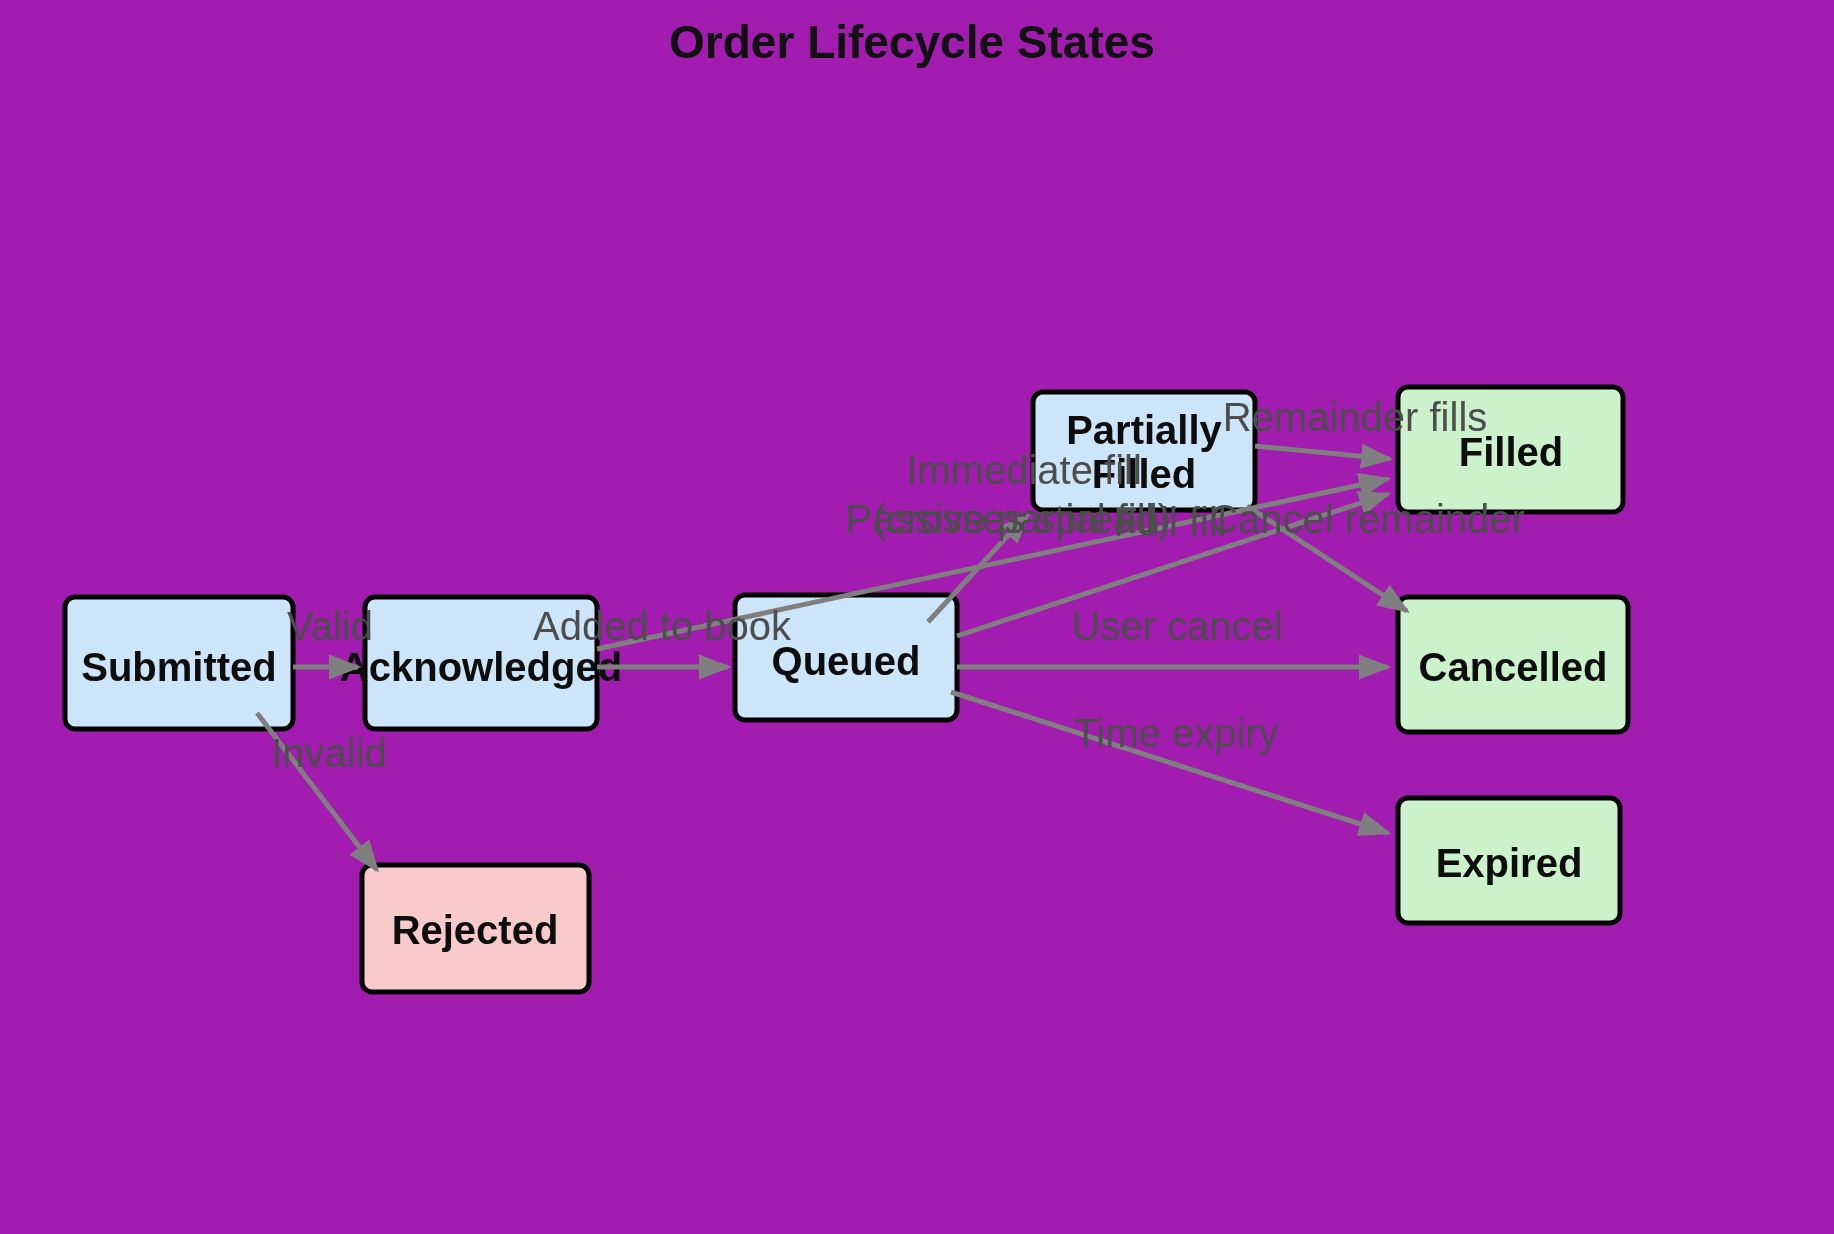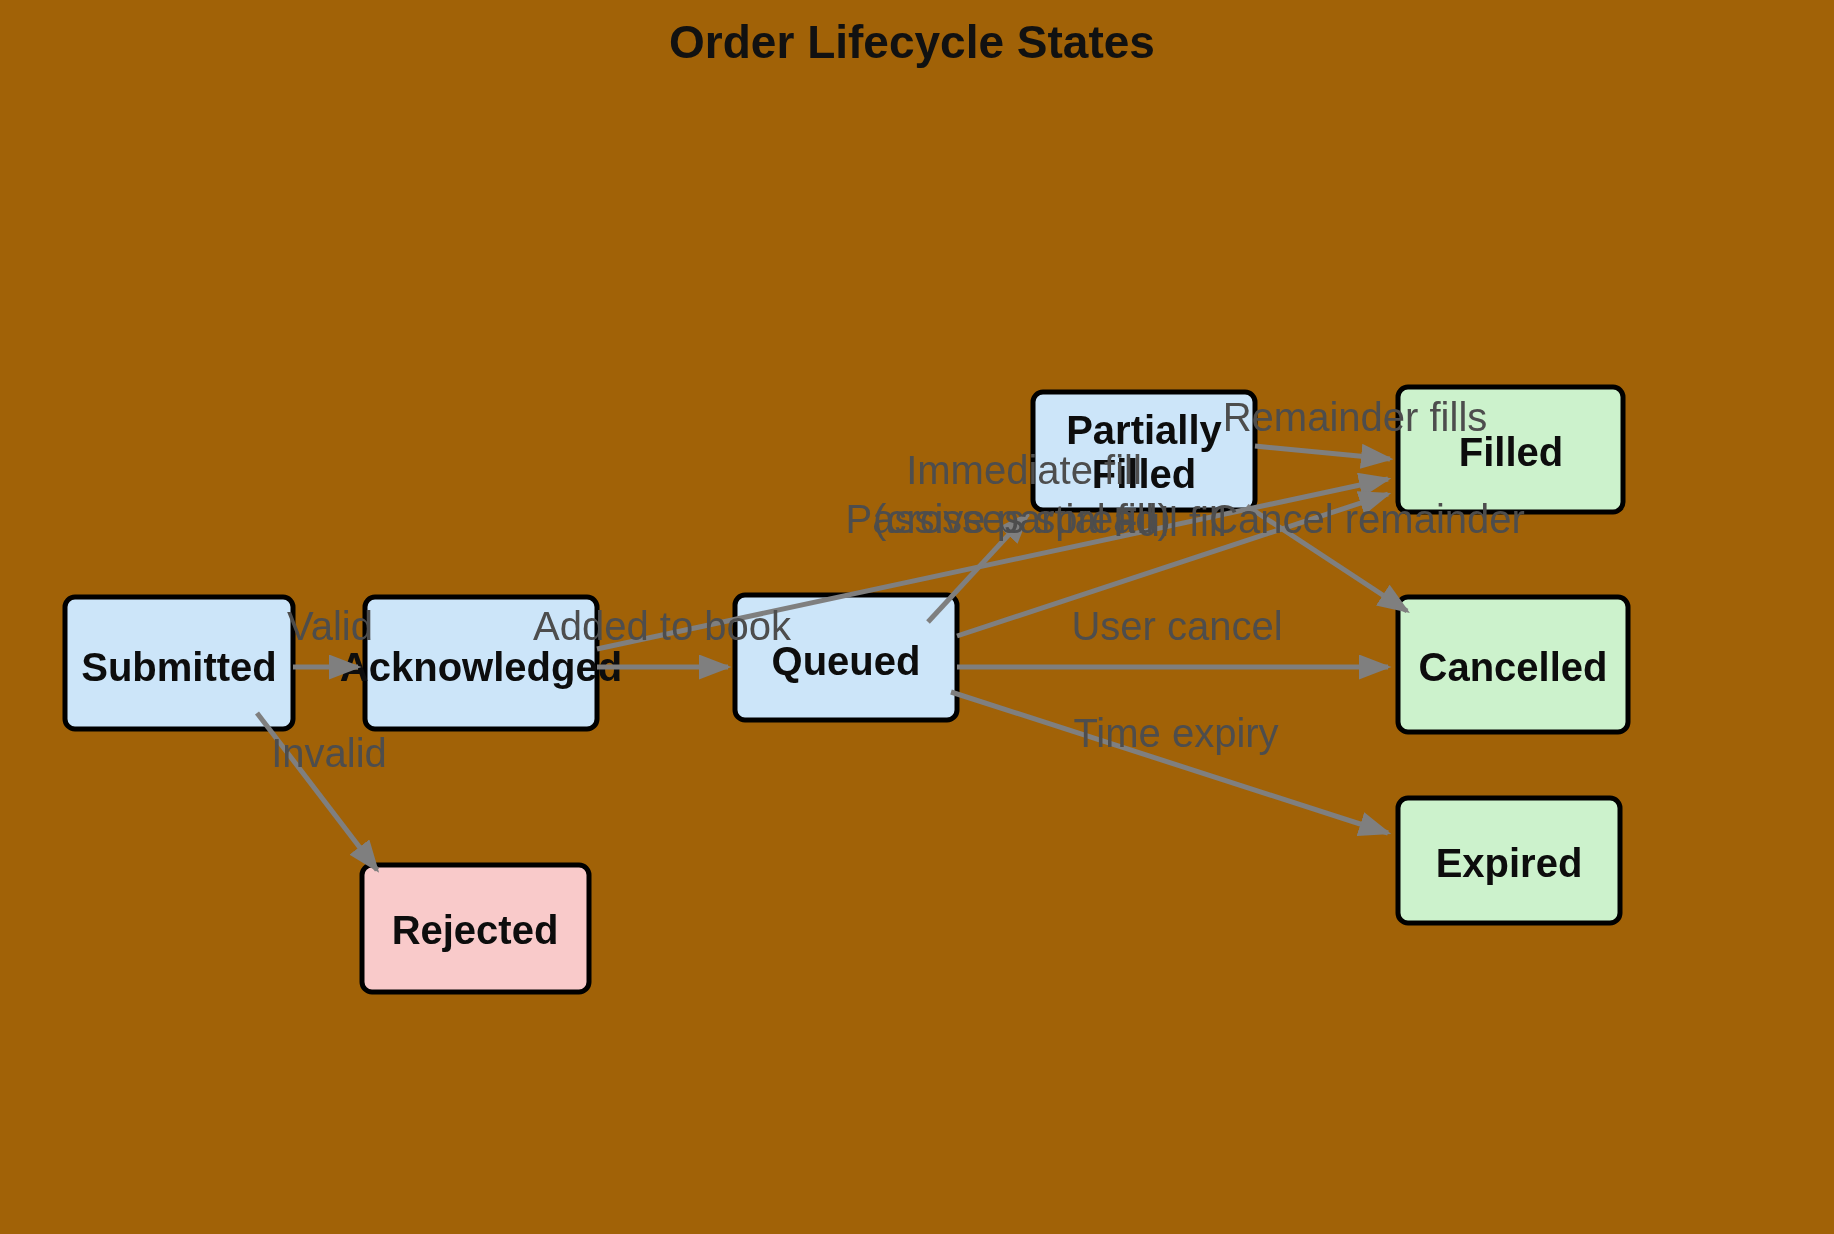--- a/index.html
+++ b/index.html
@@ -8,21 +8,21 @@
     background: #ffffff;
     width: 1834px;
     height: 1234px;
     overflow: hidden;
     font-family: "Liberation Sans", sans-serif;
   }
   .stage {
     position: relative;
     width: 1834px;
     height: 1234px;
-    background: #a16207;
+    background: #a21caf;
   }
   svg { display: block; }
   .diagram-title {
     font-family: "Liberation Sans", sans-serif;
     font-size: 46px;
     font-weight: bold;
     fill: #111111;
     text-anchor: middle;
   }
   .node-rect {

